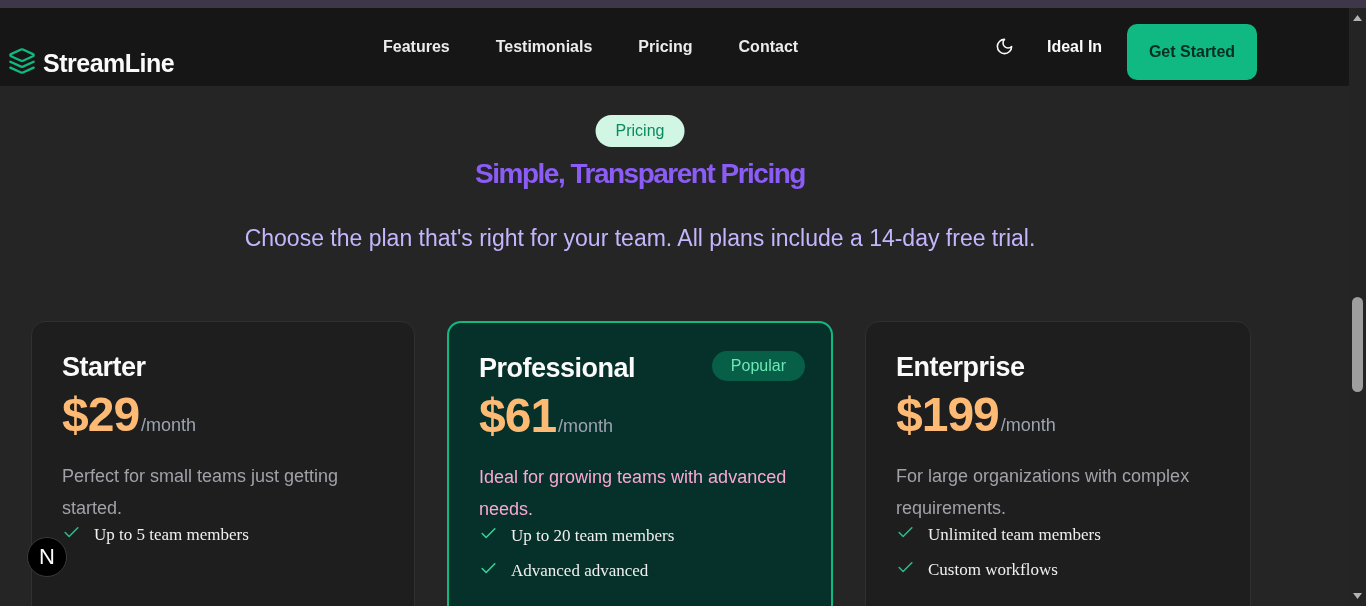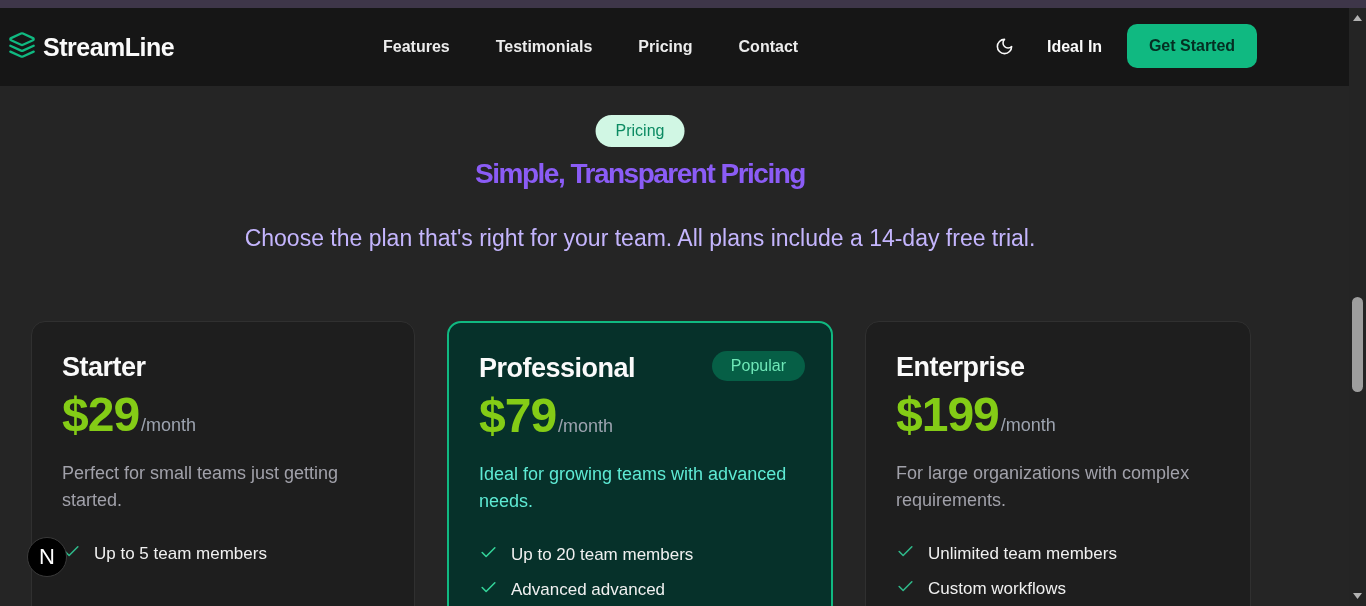--- a/index.html
+++ b/index.html
@@ -5,54 +5,54 @@
   * { margin:0; padding:0; box-sizing:border-box; }
   html,body { width:1366px; height:606px; overflow:hidden; background:#252525;
               font-family:"Liberation Sans", sans-serif; }
   .screen { position:relative; width:1366px; height:606px; overflow:hidden; background:#252525; }
 
   
   .top-strip { position:absolute; left:0; top:0; width:1366px; height:8px; background:#3e3649; }
 
   
   .navbar { position:absolute; left:0; top:8px; width:1349px; height:78px; background:#161616; }
-  .brand { position:absolute; left:8px; top:0; height:78px; display:flex; align-items:center; gap:7px; cursor:pointer; }
+  .brand { position:absolute; left:8px; top:16px; height:78px; display:flex; align-items:center; gap:7px; cursor:pointer; }
   .brand-text { font-size:25px; font-weight:700; color:#fafafa; letter-spacing:-0.5px; }
   .nav-links { position:absolute; left:383px; top:0; height:78px; display:flex; align-items:center; gap:46px; }
   .nav-link { font-size:16px; font-weight:600; color:#ececec; cursor:pointer; }
   .theme-btn { position:absolute; left:988px; top:24px; width:32px; height:32px; display:flex;
                align-items:center; justify-content:center; cursor:pointer; background:none; border:none; }
   .sign-in { position:absolute; left:1047px; top:0; height:78px; display:flex; align-items:center;
              font-size:16px; font-weight:600; color:#fafafa; cursor:pointer; }
-  .cta-btn { position:absolute; left:1127px; top:16px; width:130px; height:44px; background:#10b981;
+  .cta-btn { position:absolute; left:1127px; top:16px; width:130px; height:56px; background:#10b981;
              border:none; border-radius:10px; font-family:inherit; font-size:16px; font-weight:600;
              color:#052e22; cursor:pointer; }
 
   
   .hero-badge { position:absolute; left:640px; top:115px; transform:translateX(-50%);
                 background:#d1f7e4; color:#0b8a62; font-size:16px; font-weight:500;
                 padding:7px 20px; border-radius:999px; }
   .hero-title { position:absolute; left:640px; top:158px; transform:translateX(-50%);
                 width:1100px; text-align:center; font-size:28px; font-weight:700; color:#8b5cf6;
                 letter-spacing:-1.5px; white-space:nowrap; }
   .hero-sub { position:absolute; left:640px; top:225px; transform:translateX(-50%);
               width:1100px; text-align:center; font-size:23px; font-weight:400; color:#c4b5fd; }
 
   
   .cards { position:absolute; left:31px; top:321px; display:flex; gap:32px; }
   .card { width:384px; height:400px; background:#1e1e1e; border:1px solid #303030;
           border-radius:14px; padding:30px; position:relative; }
   .card.popular { width:386px; background:#06312a; border:2px solid #10b981; }
   .card-title { font-size:27px; font-weight:700; color:#fafafa; line-height:30px; letter-spacing:-0.5px; }
   .price-row { margin-top:8px; display:flex; align-items:baseline; line-height:50px; }
-  .price { font-size:48px; font-weight:700; color:#84cc16; letter-spacing:-1px; }
+  .price { font-size:48px; font-weight:700; color:#fdba74; letter-spacing:-1px; }
   .period { font-size:18px; color:#9ca3af; margin-left:2px; }
-  .card-desc { margin-top:10px; font-size:18px; line-height:27px; color:#a1a1aa; }
-  .card.popular .card-desc { color:#5eead4; }
-  .features { margin-top:29px; list-style:none; }
+  .card-desc { margin-top:10px; font-size:18px; line-height:32px; color:#a1a1aa; }
+  .card.popular .card-desc { color:#f9a8d4; }
+  .features { list-style:none;font-family:Liberation Serif, serif; }
   .feature { display:flex; align-items:center; gap:13px; height:21px; margin-bottom:14px;
              font-size:17px; color:#f0f0f0; }
   .popular-badge { position:absolute; top:28px; right:26px; background:#065f46; color:#6ee7b7;
                    font-size:16px; font-weight:400; padding:6px 19px; border-radius:999px; }
 
   
   .dev-badge { position:absolute; left:27px; top:537px; width:40px; height:40px; border-radius:50%;
                background:#000; border:1px solid #3a3a3a; display:flex; align-items:center;
                justify-content:center; cursor:pointer; z-index:20;
                font-size:22px; font-weight:400; color:#fff; }
@@ -126,21 +126,21 @@
           <span>Up to 5 team members</span>
         </li>
 
       </ul>
     </section>
 
     <section class="card popular">
       <span class="popular-badge">Popular</span>
       <h2 class="card-title">Professional</h2>
       <div class="price-row">
-        <span class="price">$79</span>
+        <span class="price">$61</span>
         <span class="period">/month</span>
       </div>
       <p class="card-desc">Ideal for growing teams with advanced needs.</p>
       <ul class="features">
         <li class="feature">
           <span>
             <svg width="19" height="19" viewBox="0 0 24 24" fill="none" stroke="#34d399" stroke-width="2" stroke-linecap="round" stroke-linejoin="round">
                 <path d="M20 6 9 17l-5-5"></path>
               </svg>
           </span>

